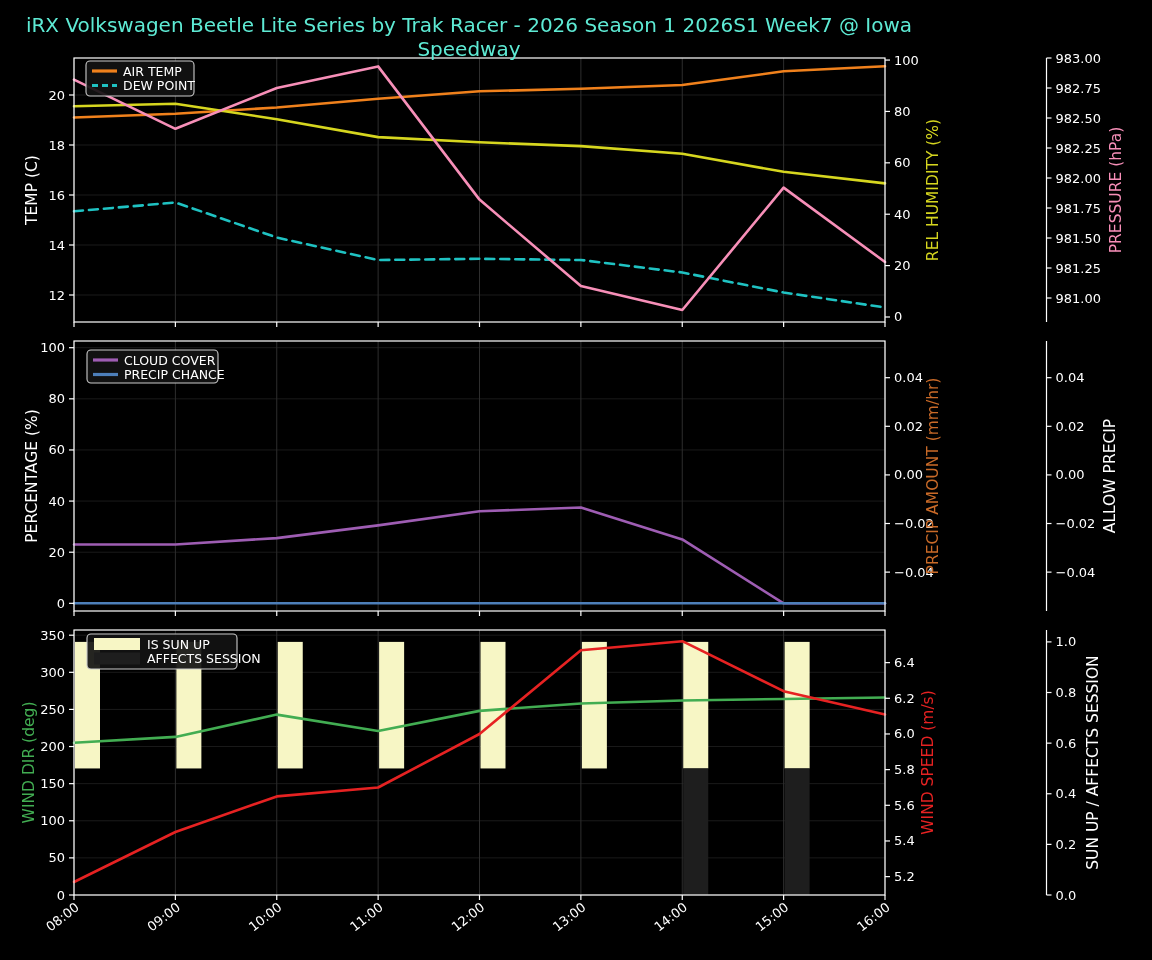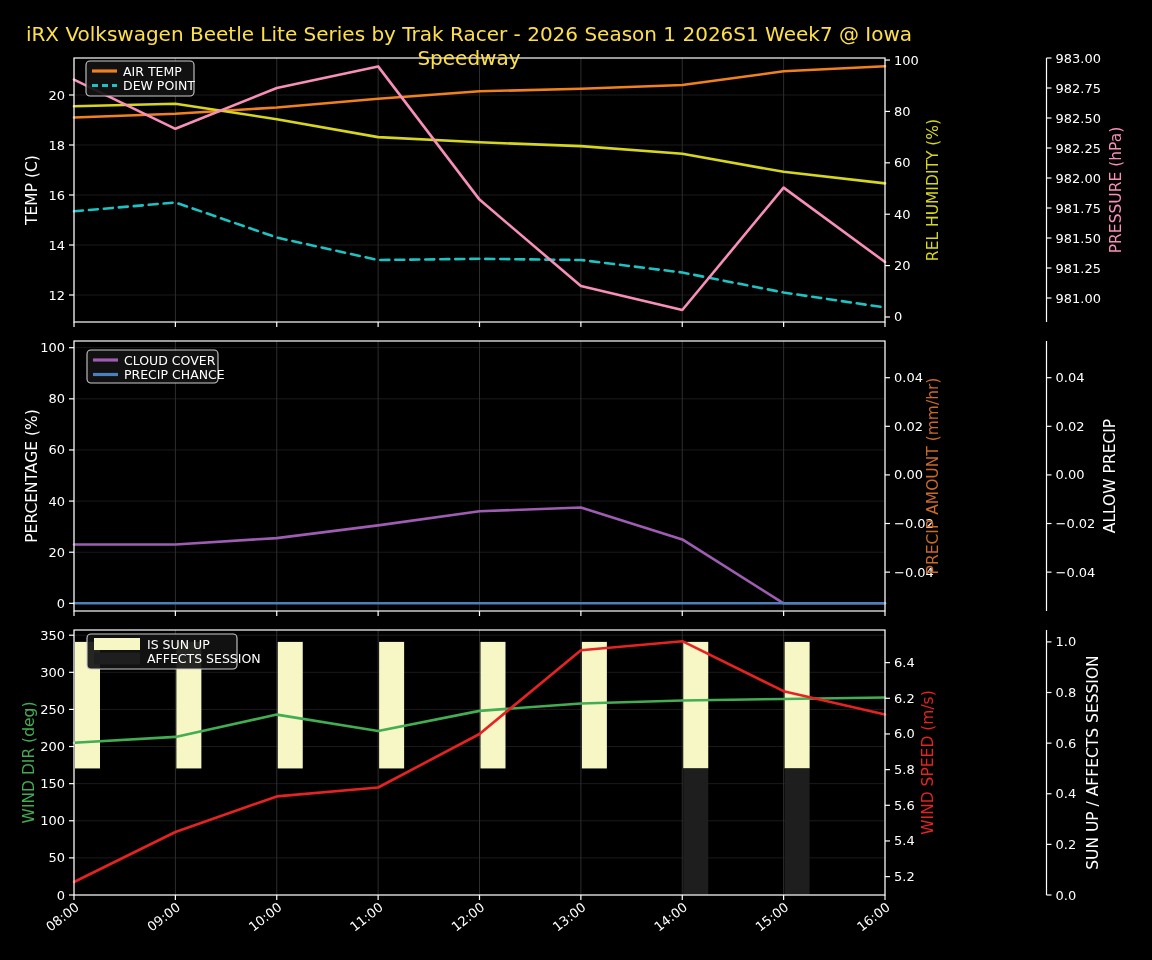--- a/index.html
+++ b/index.html
@@ -1,18 +1,18 @@
 <!DOCTYPE html>
 <html><head>
 <meta charset="utf-8">
 <style>
   html,body{margin:0;padding:0;background:#000;width:1152px;height:960px;overflow:hidden;
     font-family:"DejaVu Sans", sans-serif;}
   #stage{position:relative;width:1152px;height:960px;background:#000;}
-  #fig-title{position:absolute;top:22px;left:0;width:938px;text-align:center;color:#fde047;
+  #fig-title{position:absolute;top:13px;left:0;width:938px;text-align:center;color:#5eead4;
     font-size:20px;letter-spacing:0px;}
   svg text{font-family:"DejaVu Sans", sans-serif;}
   .tick{font-size:13px;fill:#fff;}
   .axlabel{font-size:15.5px;}
   .legend-text{font-size:12.5px;fill:#fff;}
 </style>
 </head>
 <body>
 
 <div id="stage">

